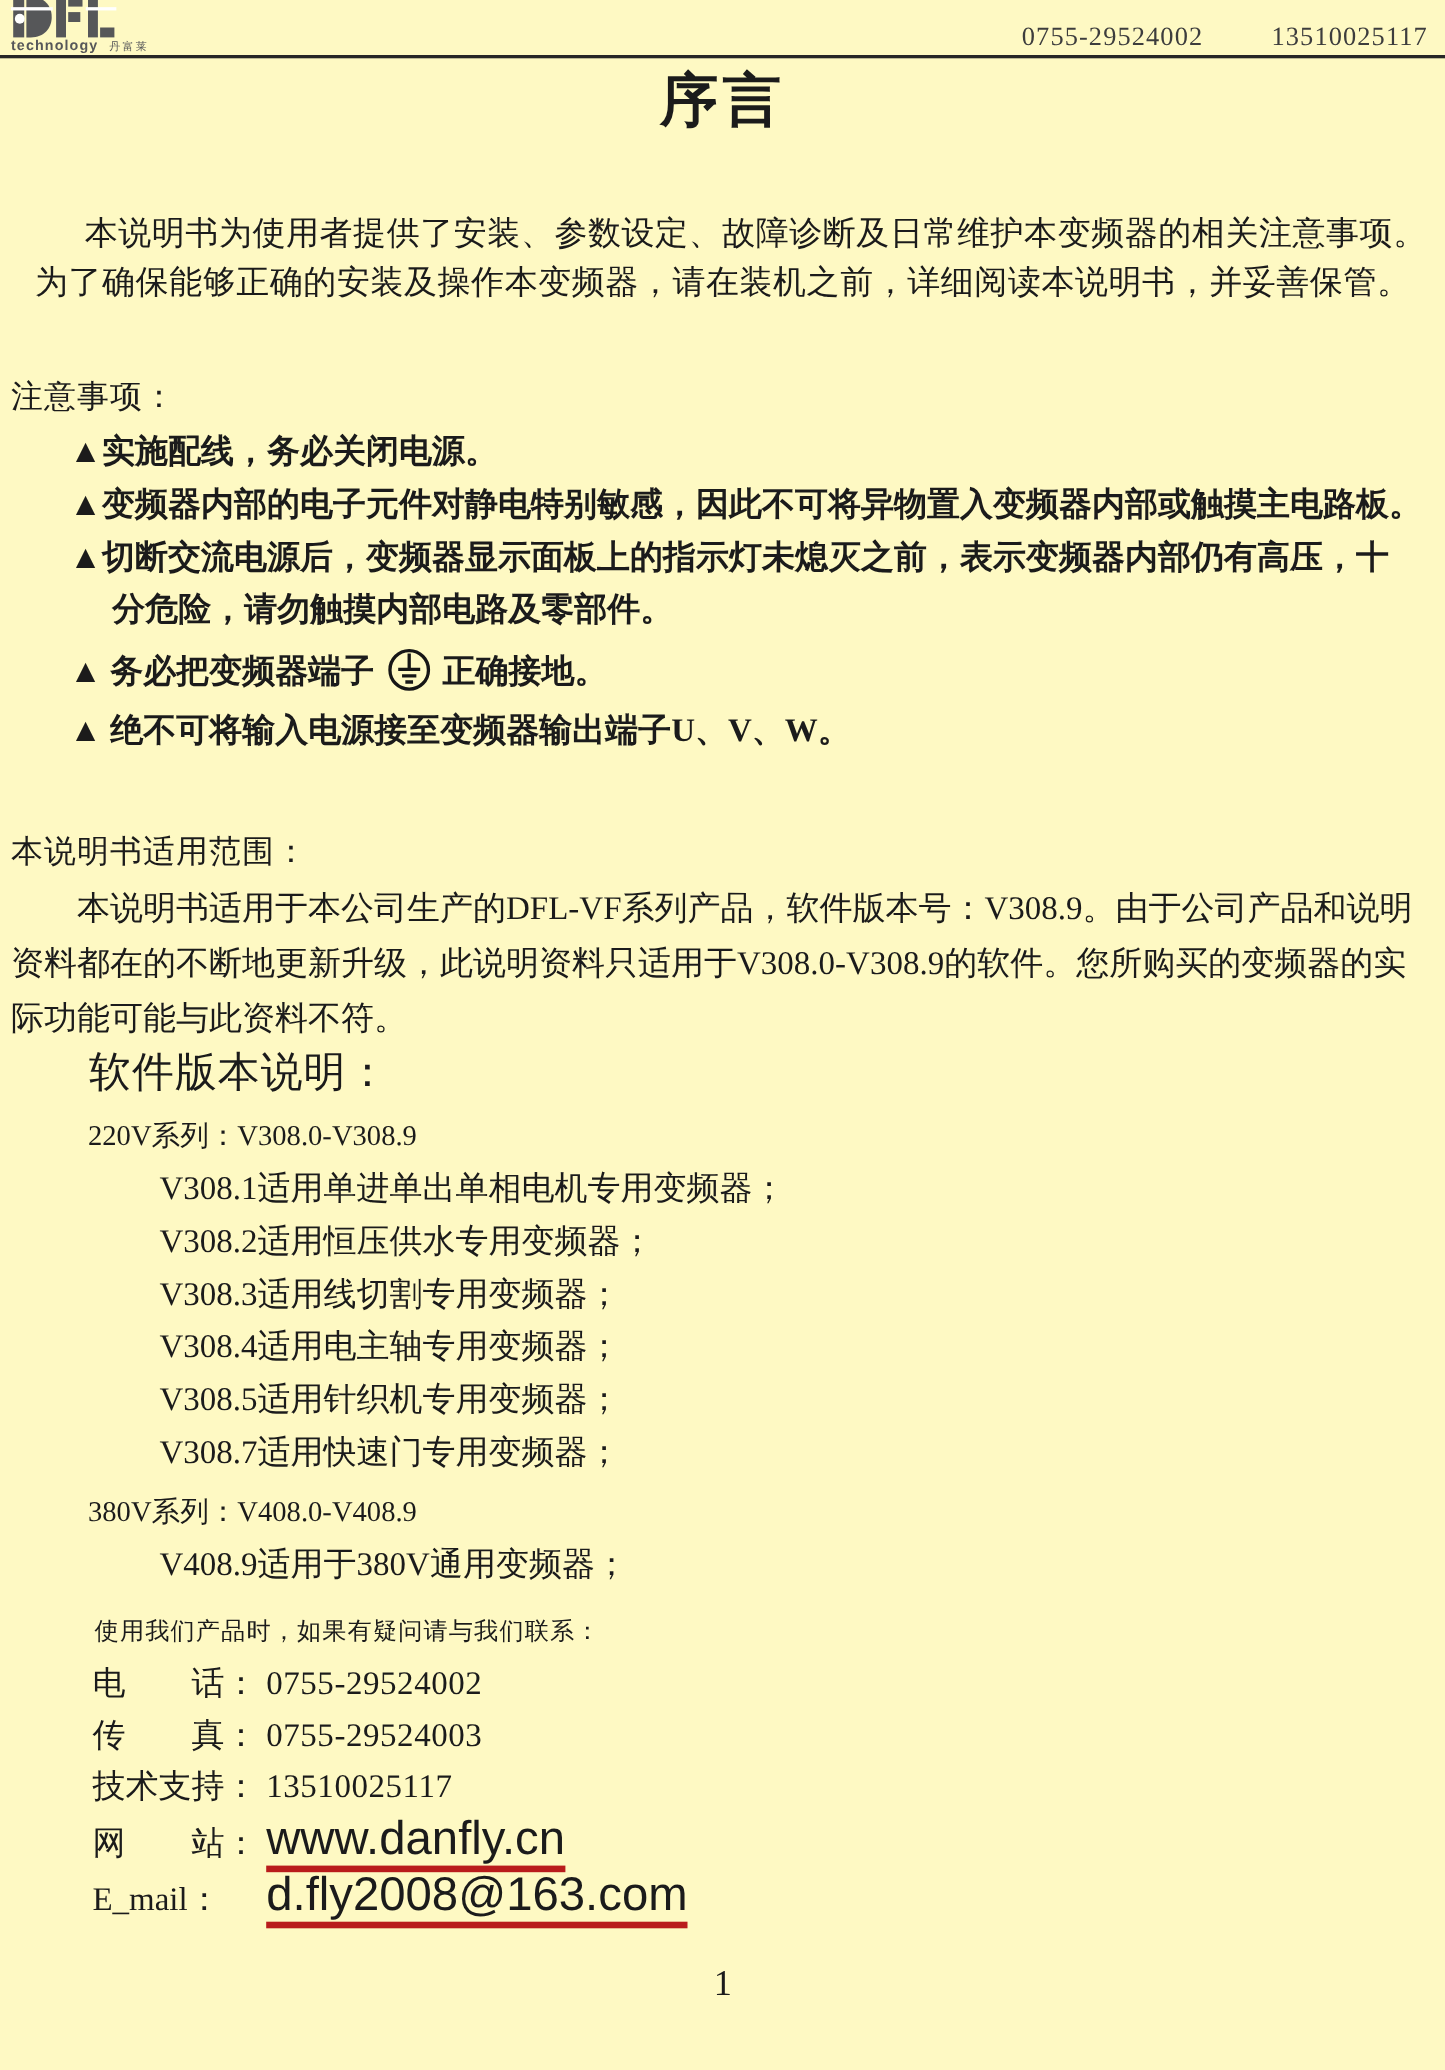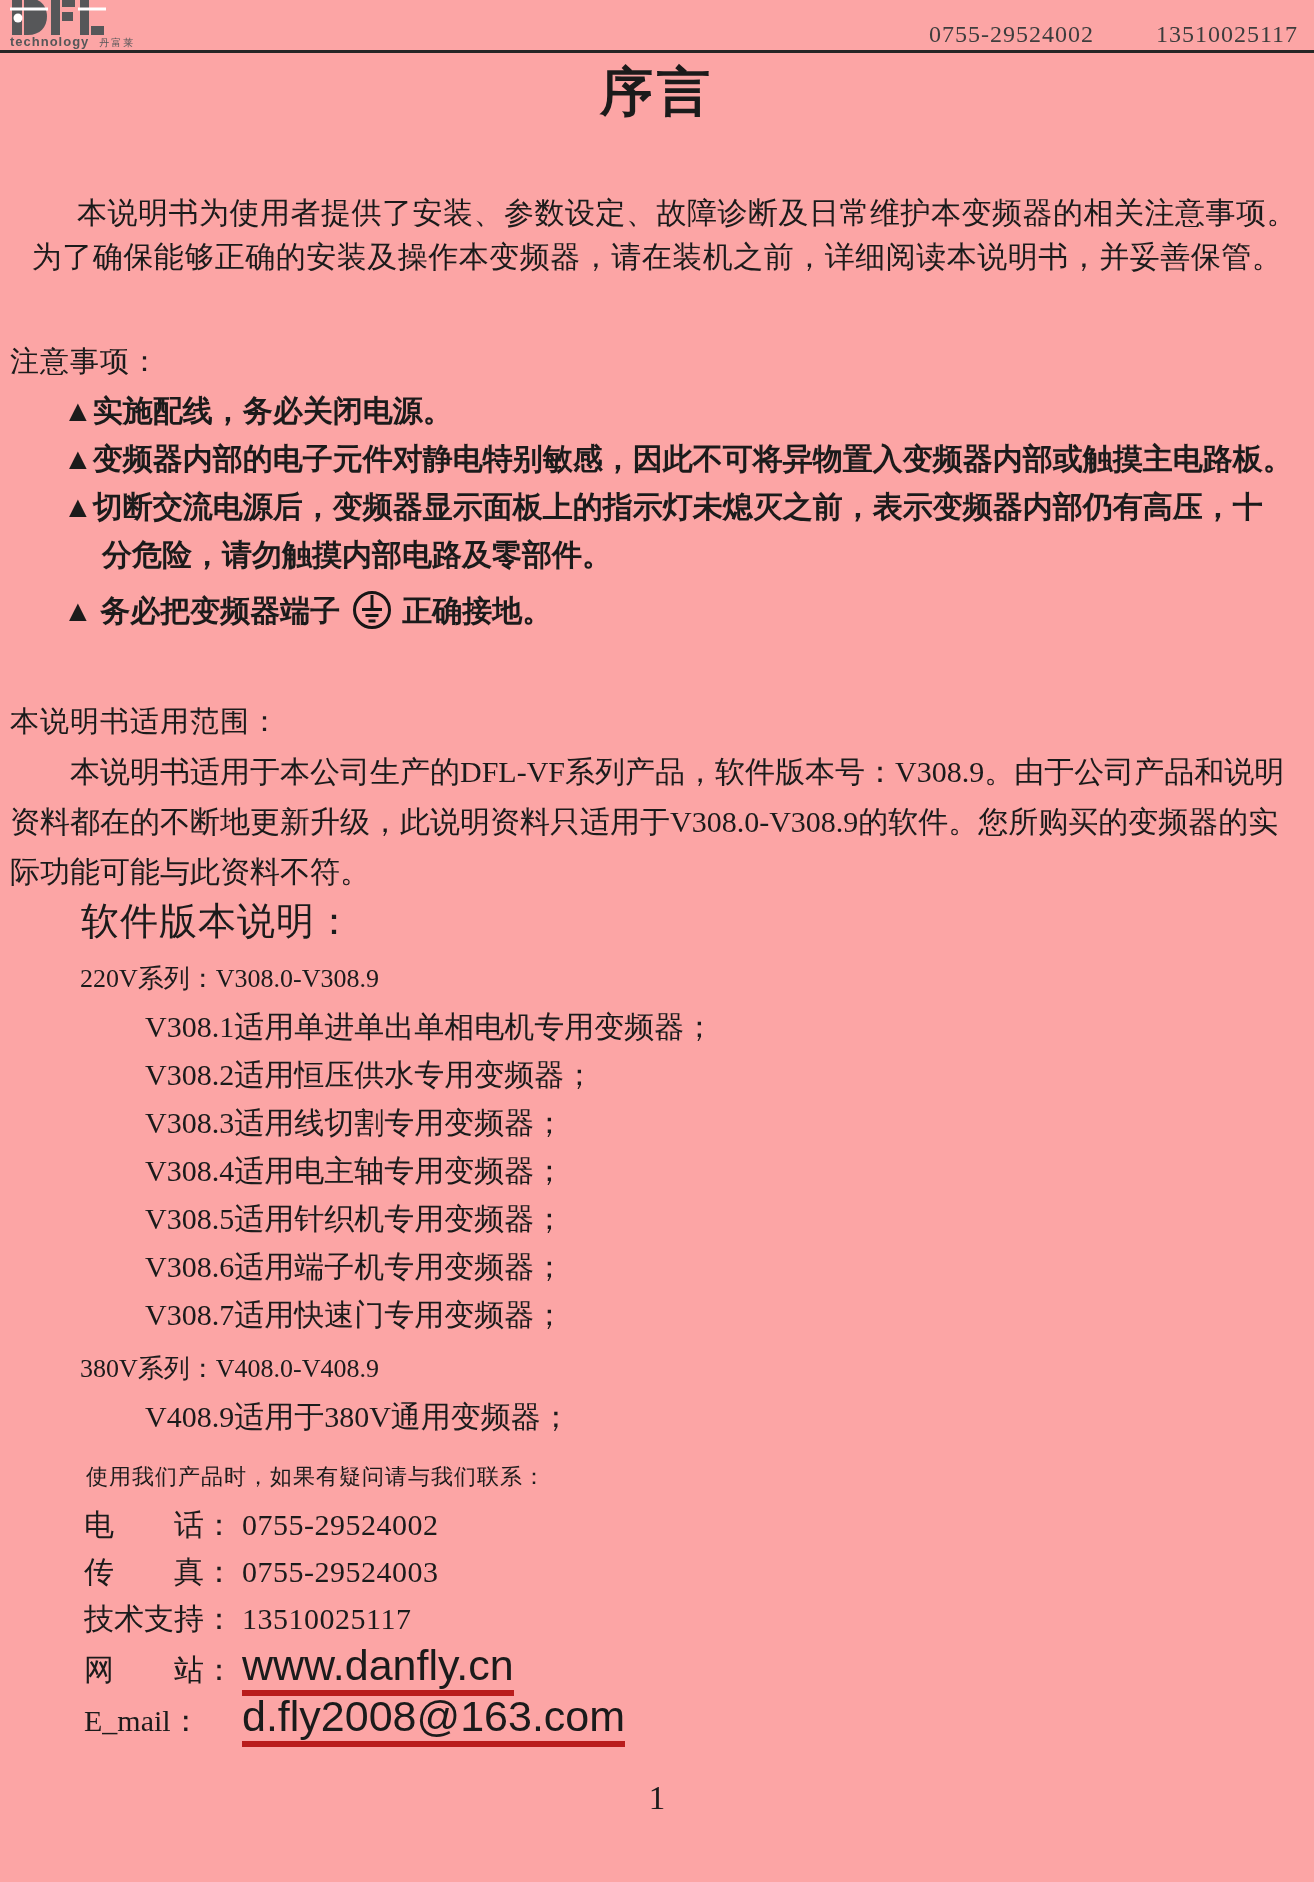--- a/index.html
+++ b/index.html
@@ -1,20 +1,20 @@
 <!DOCTYPE html>
 <html><head>
 <meta charset="utf-8">
 <style>
   html,body { margin:0; padding:0; background:#ffffff; }
   .page {
     position:relative;
     width:1314px; height:1882px;
     margin:0 auto;
-    background:#fca5a5;
+    background:#fef9c3;
     color:#1b1b1b;
     font-family:"Liberation Serif","DejaVu Serif",serif;
     box-sizing:border-box;
     padding:0 10px;
     overflow:hidden;
   }
 
   
   .header { display:flex; justify-content:space-between; align-items:flex-end; height:49px; }
   .logo { display:flex; flex-direction:column; margin-top:-3px; width:190px; }
@@ -108,36 +108,36 @@
 分危险，请勿触摸内部电路及零部件。</div>
     <div class="w-item simple w-ground">
       <span>▲ 务必把变频器端子</span><svg class="ground-svg" width="40" height="40" viewBox="0 0 40 40">
         <circle cx="20" cy="20" r="17.5" fill="none" stroke="#161616" stroke-width="3"></circle>
         <line x1="20" y1="5" x2="20" y2="19" stroke="#161616" stroke-width="3"></line>
         <line x1="10" y1="19.5" x2="30" y2="19.5" stroke="#161616" stroke-width="3"></line>
         <line x1="13.5" y1="25.5" x2="26.5" y2="25.5" stroke="#161616" stroke-width="3"></line>
         <line x1="16.5" y1="31" x2="23.5" y2="31" stroke="#161616" stroke-width="3"></line>
       </svg><span>正确接地。</span>
     </div>
+    <div class="w-item simple w-last">▲ 绝不可将输入电源接至变频器输出端子U、V、W。</div>
   </div>
 
   <div class="sec-heading scope-head">本说明书适用范围：</div>
   <p class="scope-body pre">本说明书适用于本公司生产的DFL-VF系列产品，软件版本号：V308.9。由于公司产品和说明
 资料都在的不断地更新升级，此说明资料只适用于V308.0-V308.9的软件。您所购买的变频器的实
 际功能可能与此资料不符。</p>
   <div class="sub-heading">软件版本说明：</div>
 
   <div>
     <div class="series-label">220V系列：V308.0-V308.9</div>
     <div class="ver-item">V308.1适用单进单出单相电机专用变频器；</div>
     <div class="ver-item">V308.2适用恒压供水专用变频器；</div>
     <div class="ver-item">V308.3适用线切割专用变频器；</div>
     <div class="ver-item">V308.4适用电主轴专用变频器；</div>
     <div class="ver-item">V308.5适用针织机专用变频器；</div>
-    <div class="ver-item">V308.6适用端子机专用变频器；</div>
     <div class="ver-item">V308.7适用快速门专用变频器；</div>
     <div class="series-label s380">380V系列：V408.0-V408.9</div>
     <div class="ver-item">V408.9适用于380V通用变频器；</div>
   </div>
 
   <div>
     <div class="contact-intro">使用我们产品时，如果有疑问请与我们联系：</div>
     <div class="contact-row">
       <span class="contact-label">电　　话：</span><span class="contact-value">0755-29524002</span>
     </div>

